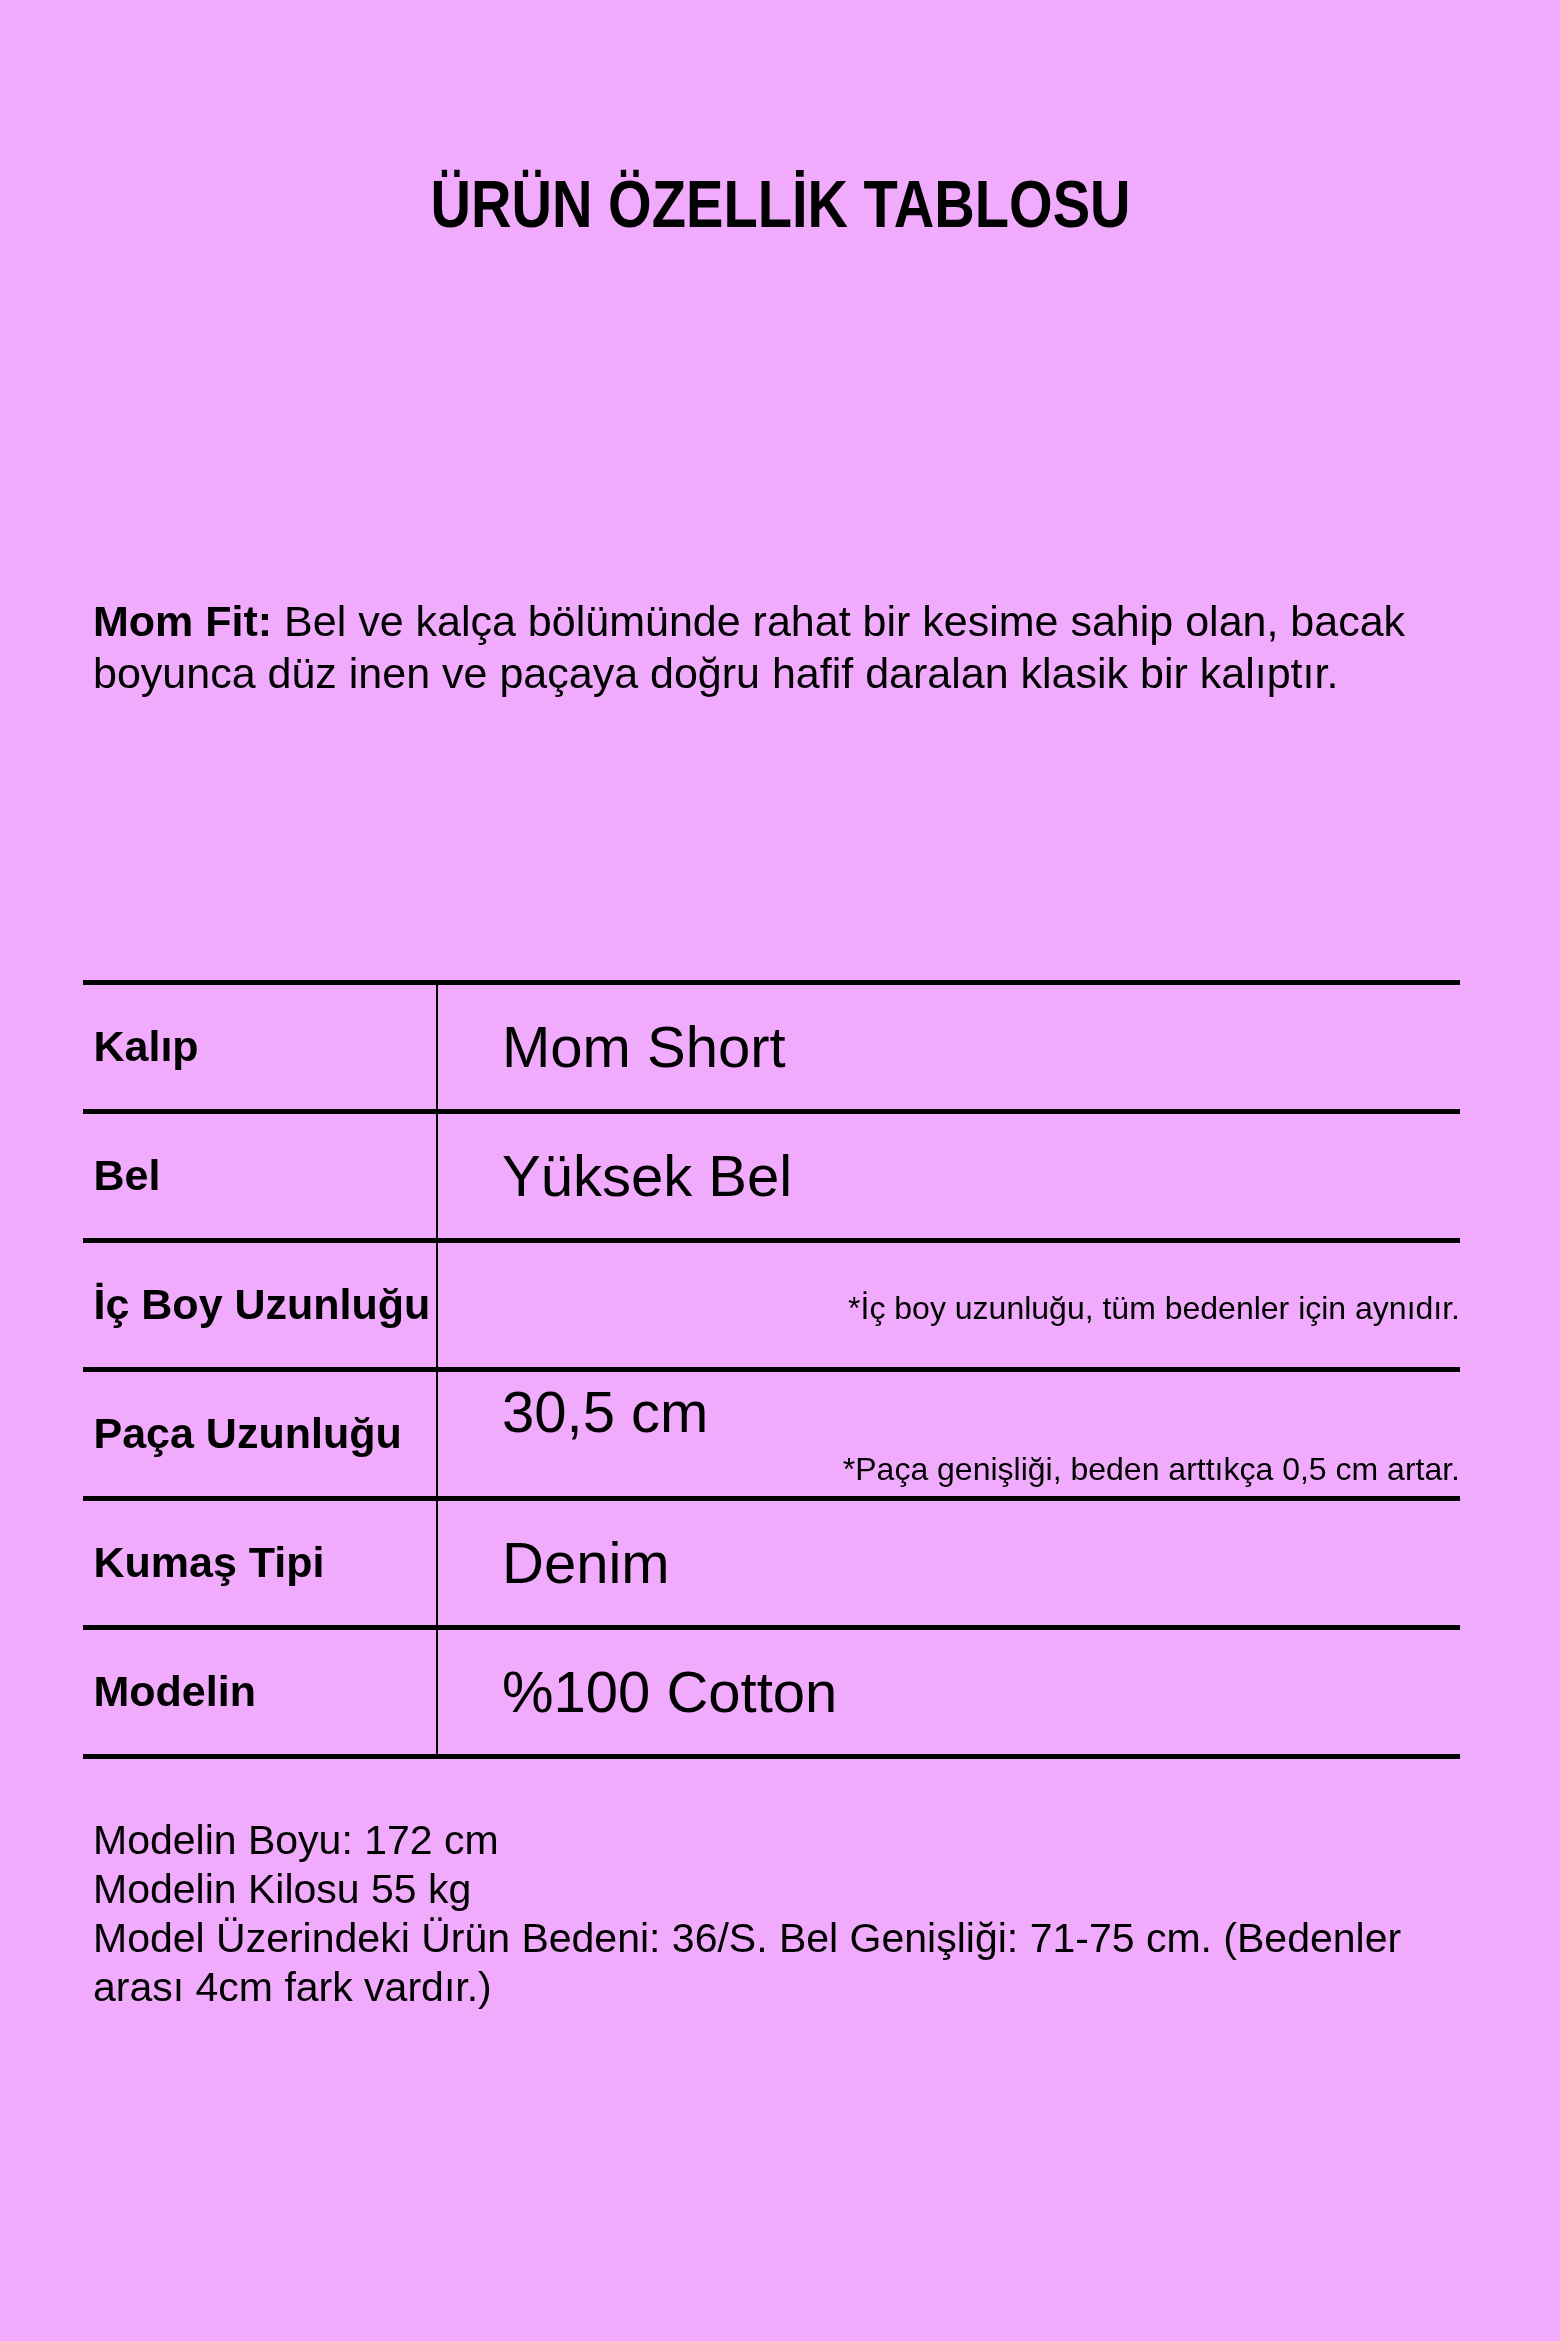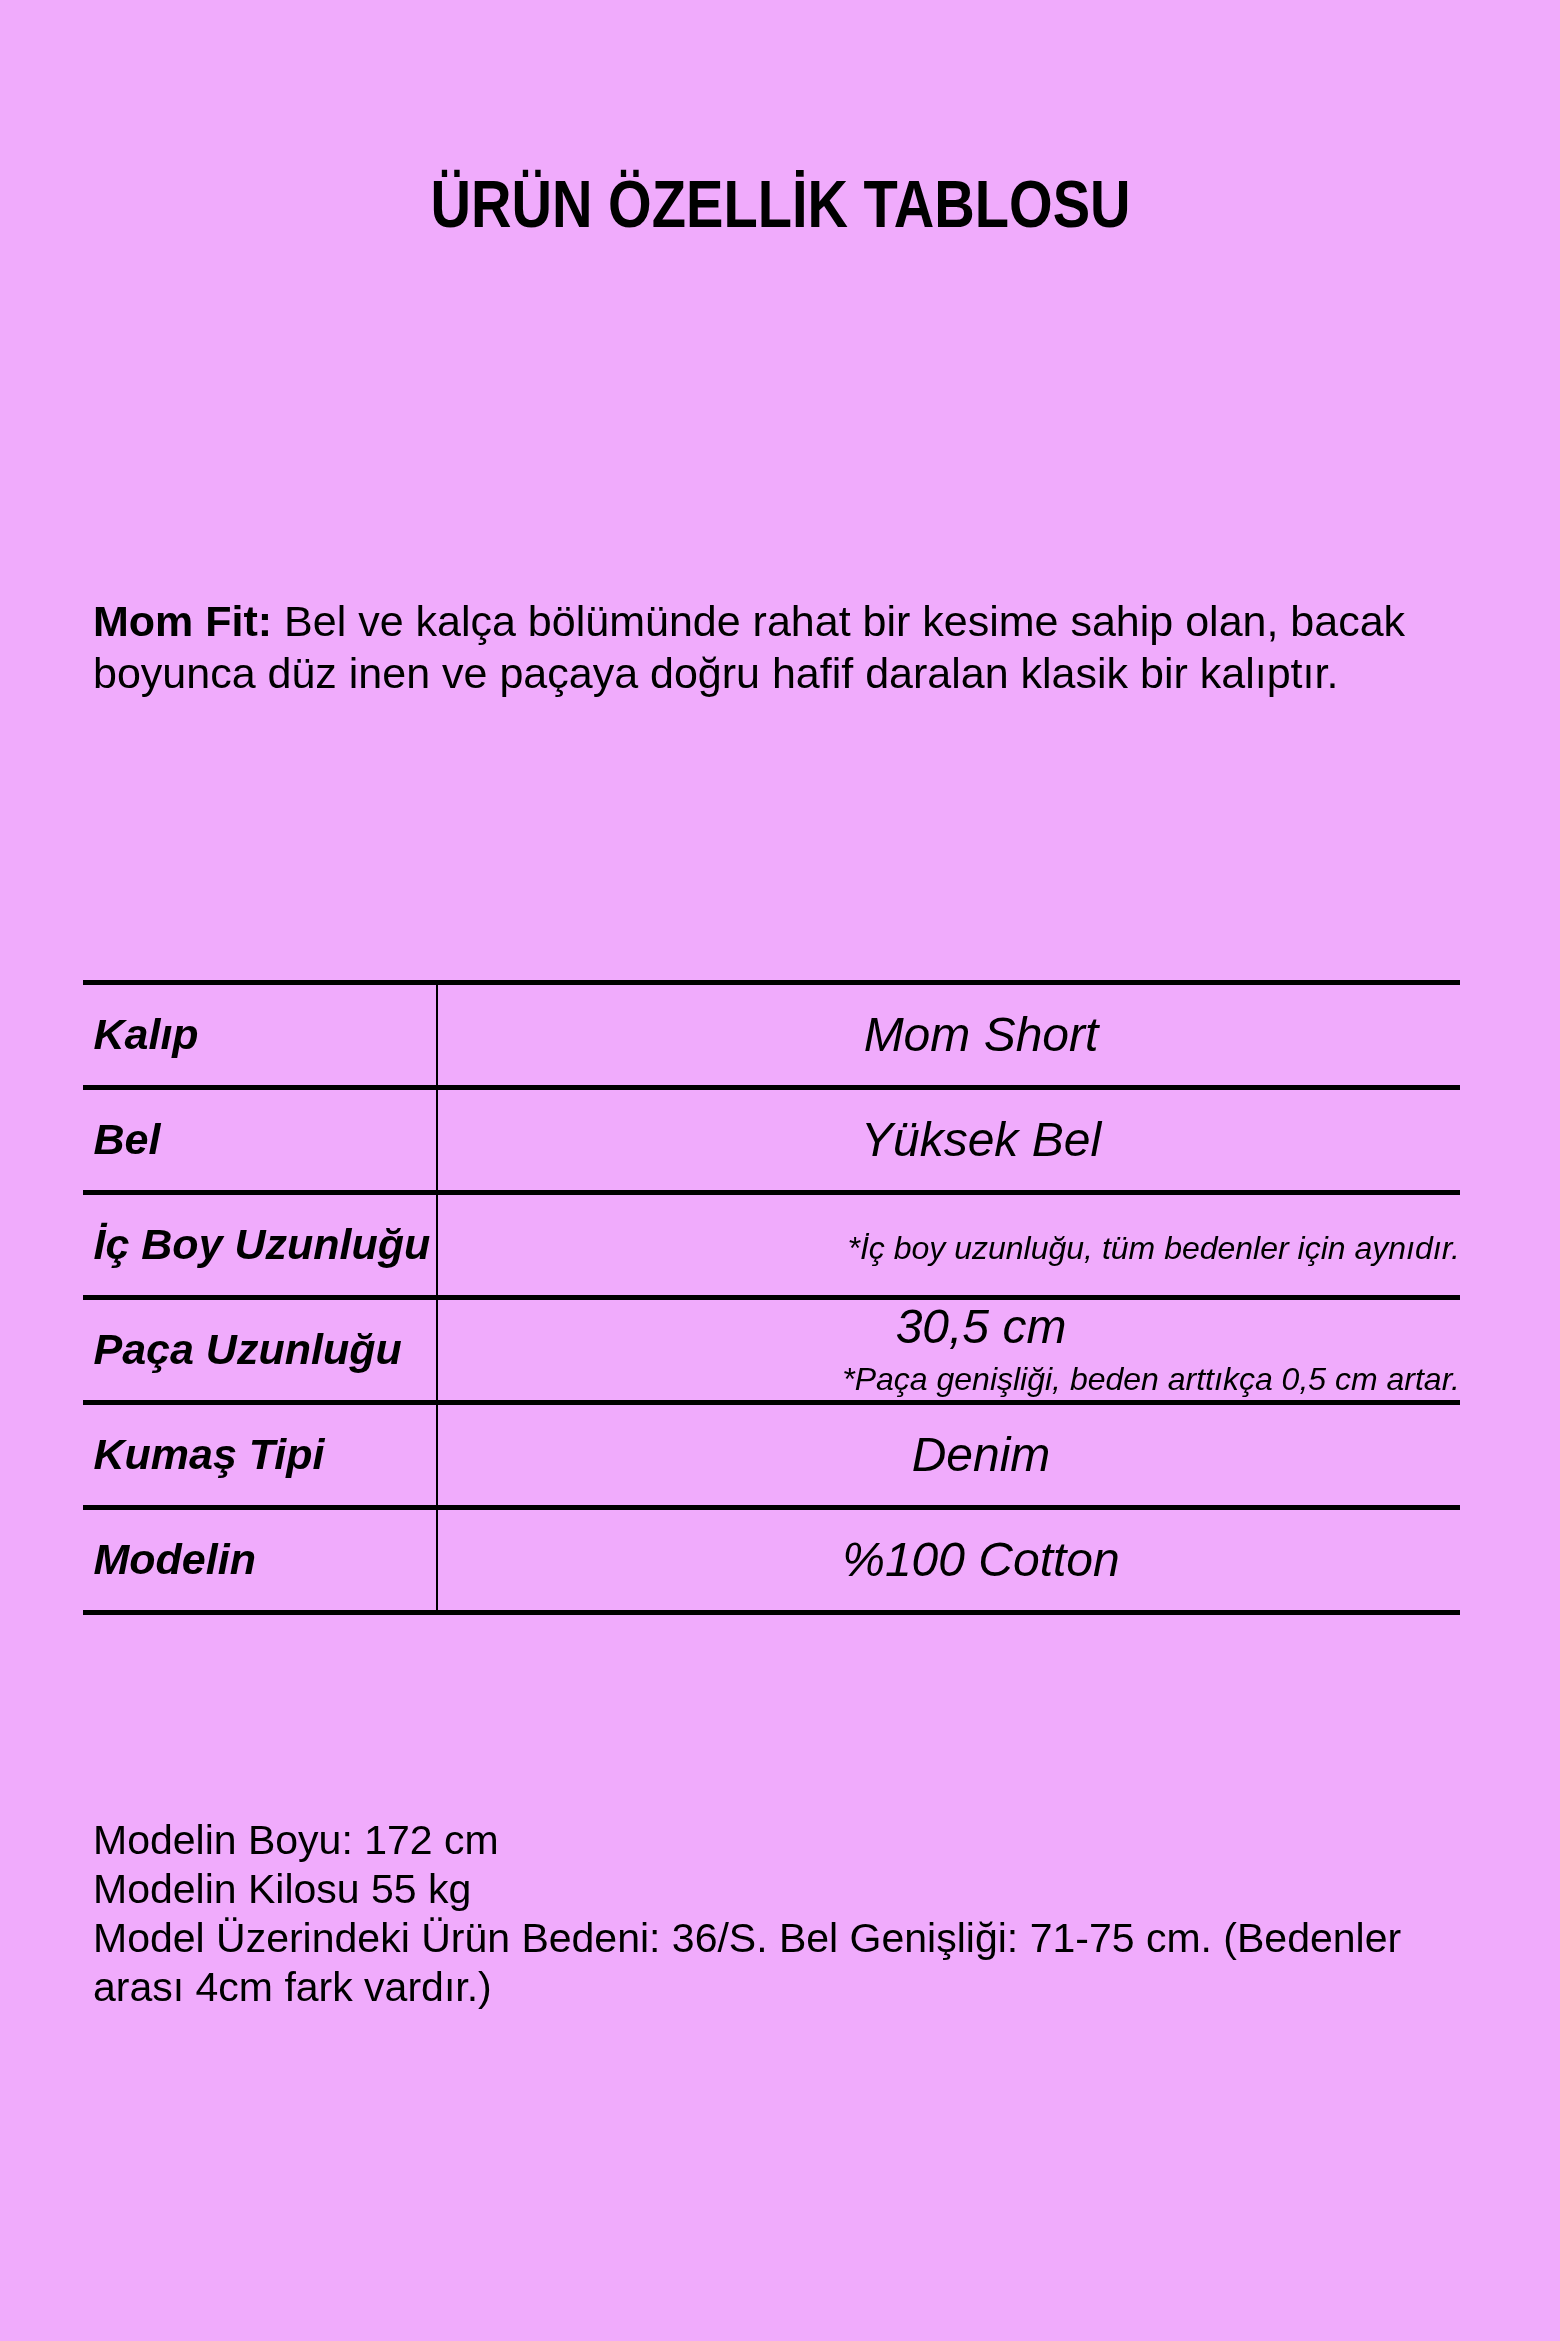--- a/index.html
+++ b/index.html
@@ -36,24 +36,23 @@
   .intro .lead{font-weight:bold;}
   .spec-table{
     position:absolute;
     top:980px;
     left:83px;
     width:1377px;
     border-top:5.3px solid #000;
   }
   .spec-row{
     display:flex;
-    height:105px;
+    height:129px;
     box-sizing:border-box;
     border-bottom:5.3px solid #000;
-    font-style:italic;
   }
   .spec-label{
     width:355px;
     box-sizing:border-box;
     border-right:2.3px solid #000;
     display:flex;
     align-items:center;
     padding-left:10.5px;
     font-size:43px;
     font-weight:bold;
@@ -61,23 +60,22 @@
   }
   .spec-value-cell{
     flex:1;
     display:flex;
     flex-direction:column;
     justify-content:center;
     padding-left:64px;
     box-sizing:border-box;
   }
   .spec-value{
-    font-size:48px;
+    font-size:58px;
     line-height:1.1;
-    text-align:center;
   }
   .spec-note{
     font-size:32px;
     line-height:1.2;
     margin-top:5.9px;
     text-align:right;
   }
   .spec-note:empty{display:none;}
   .footer{
     position:absolute;

